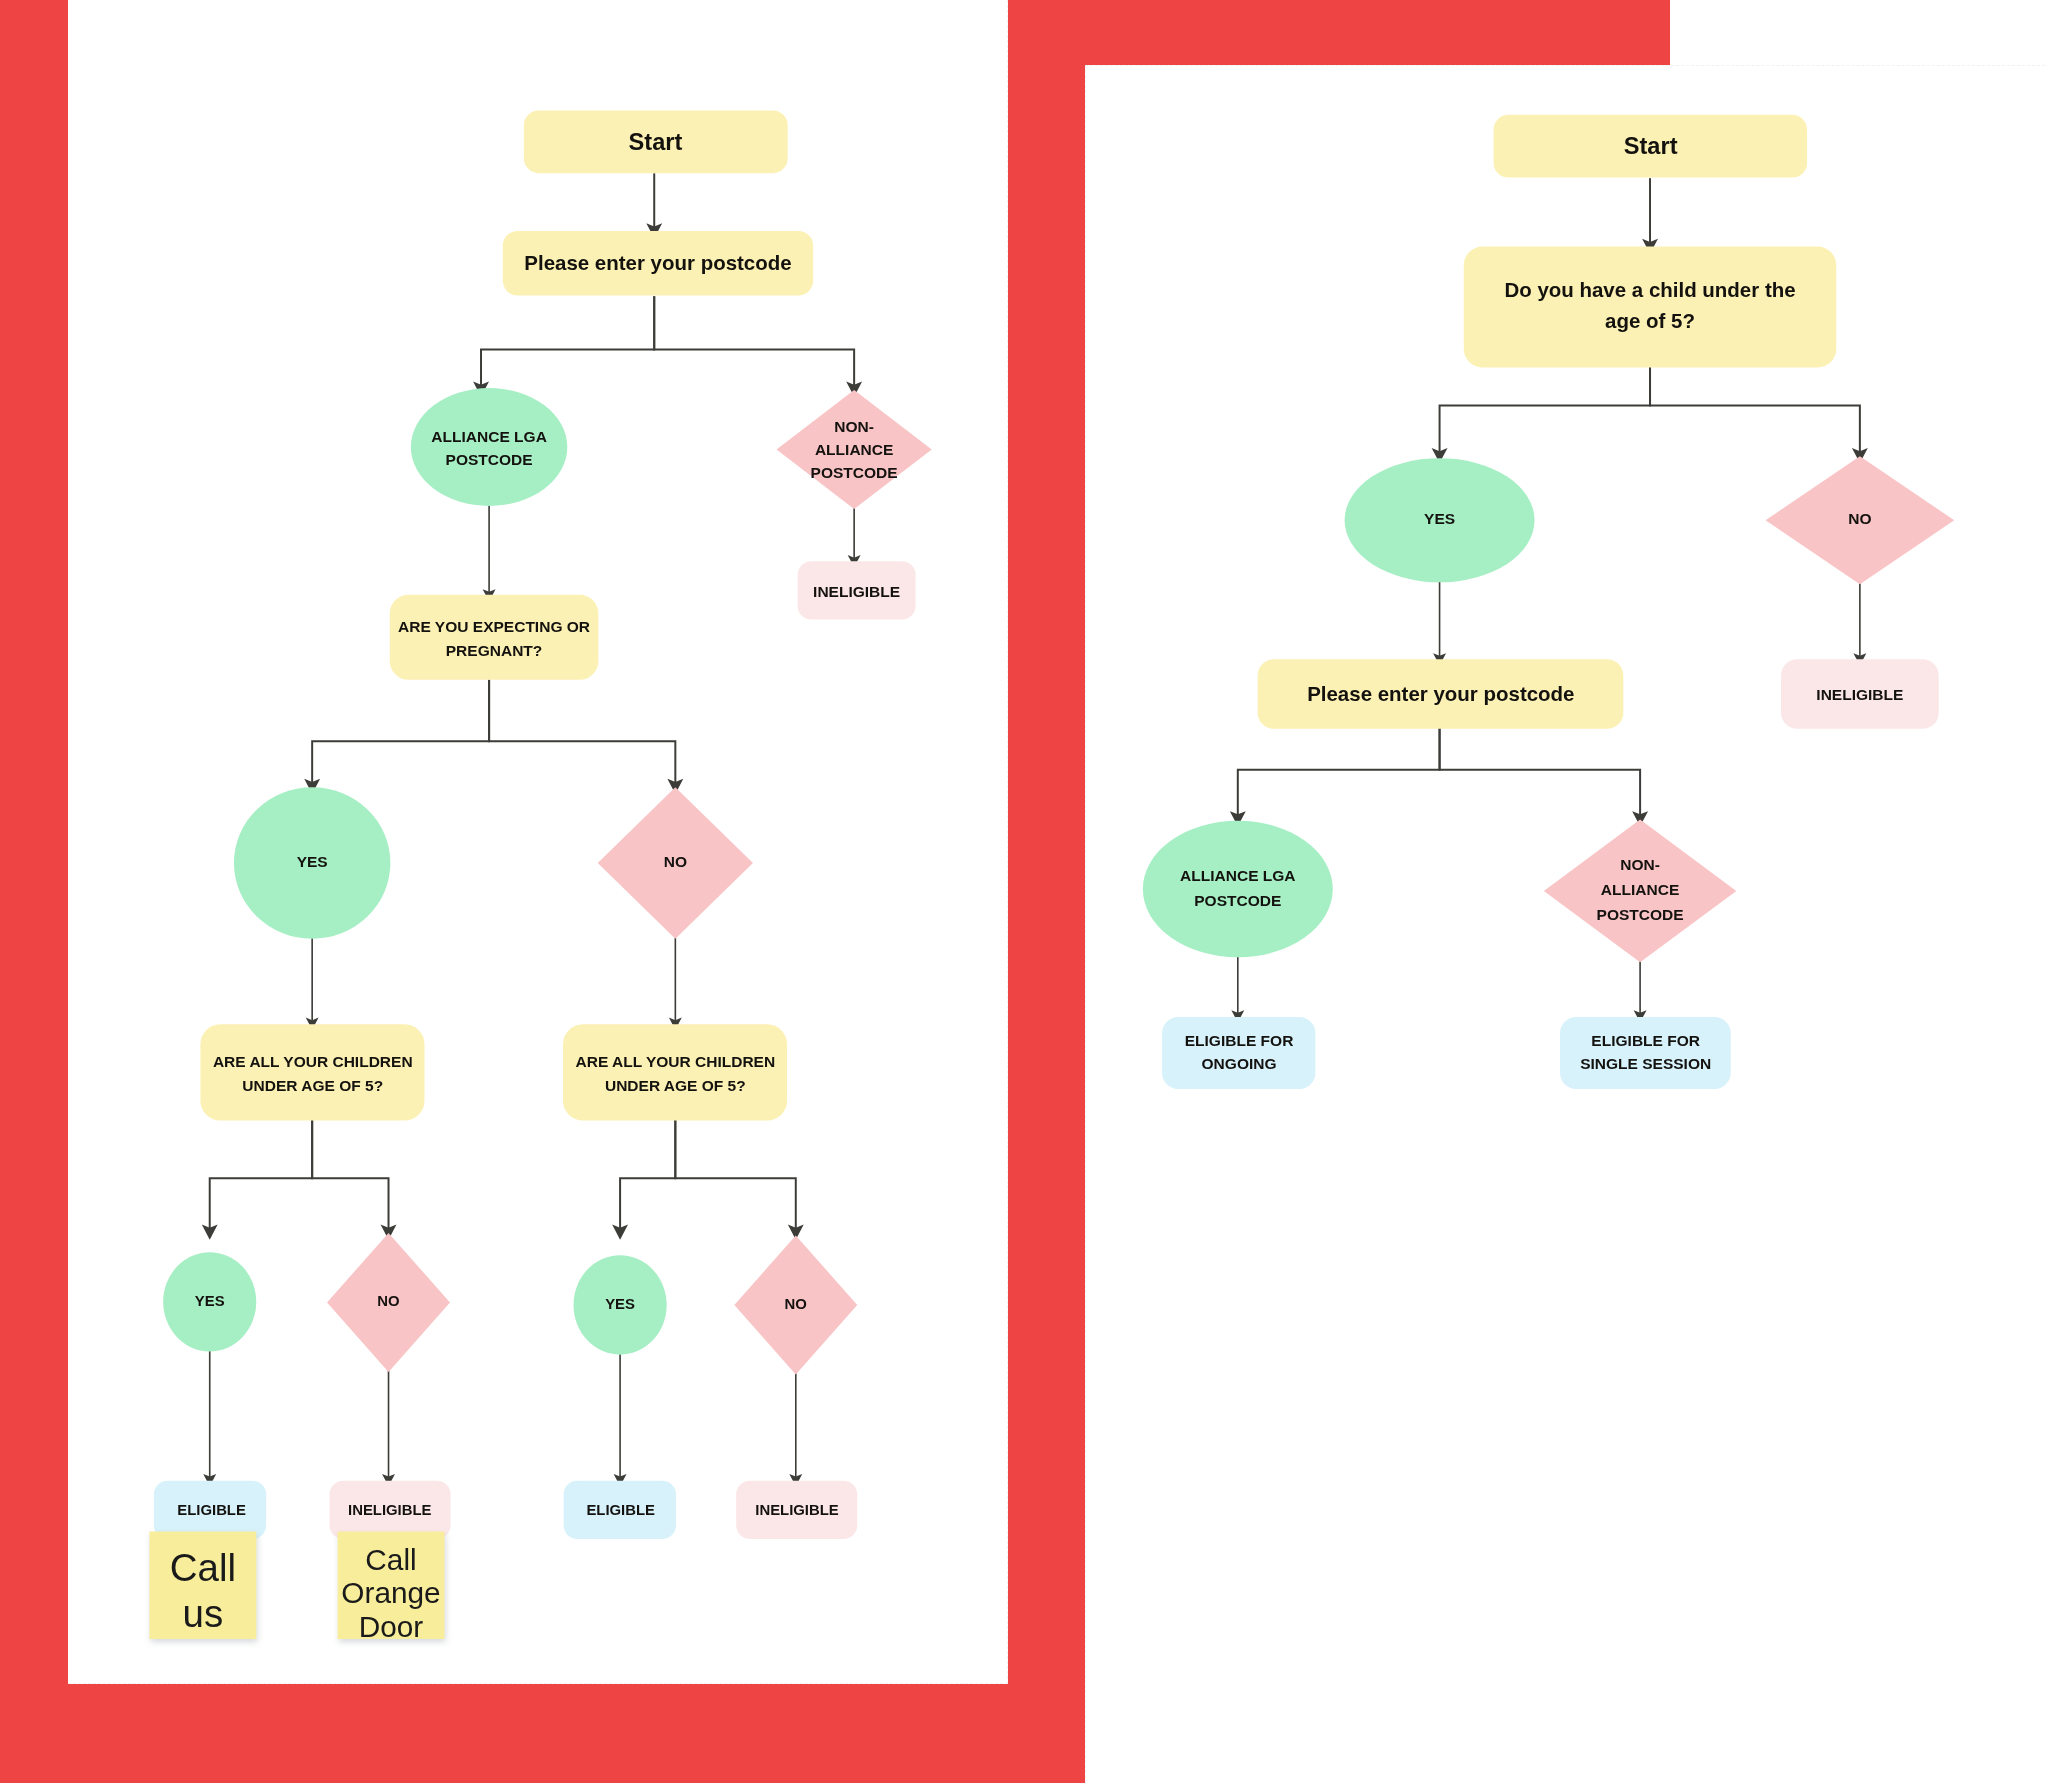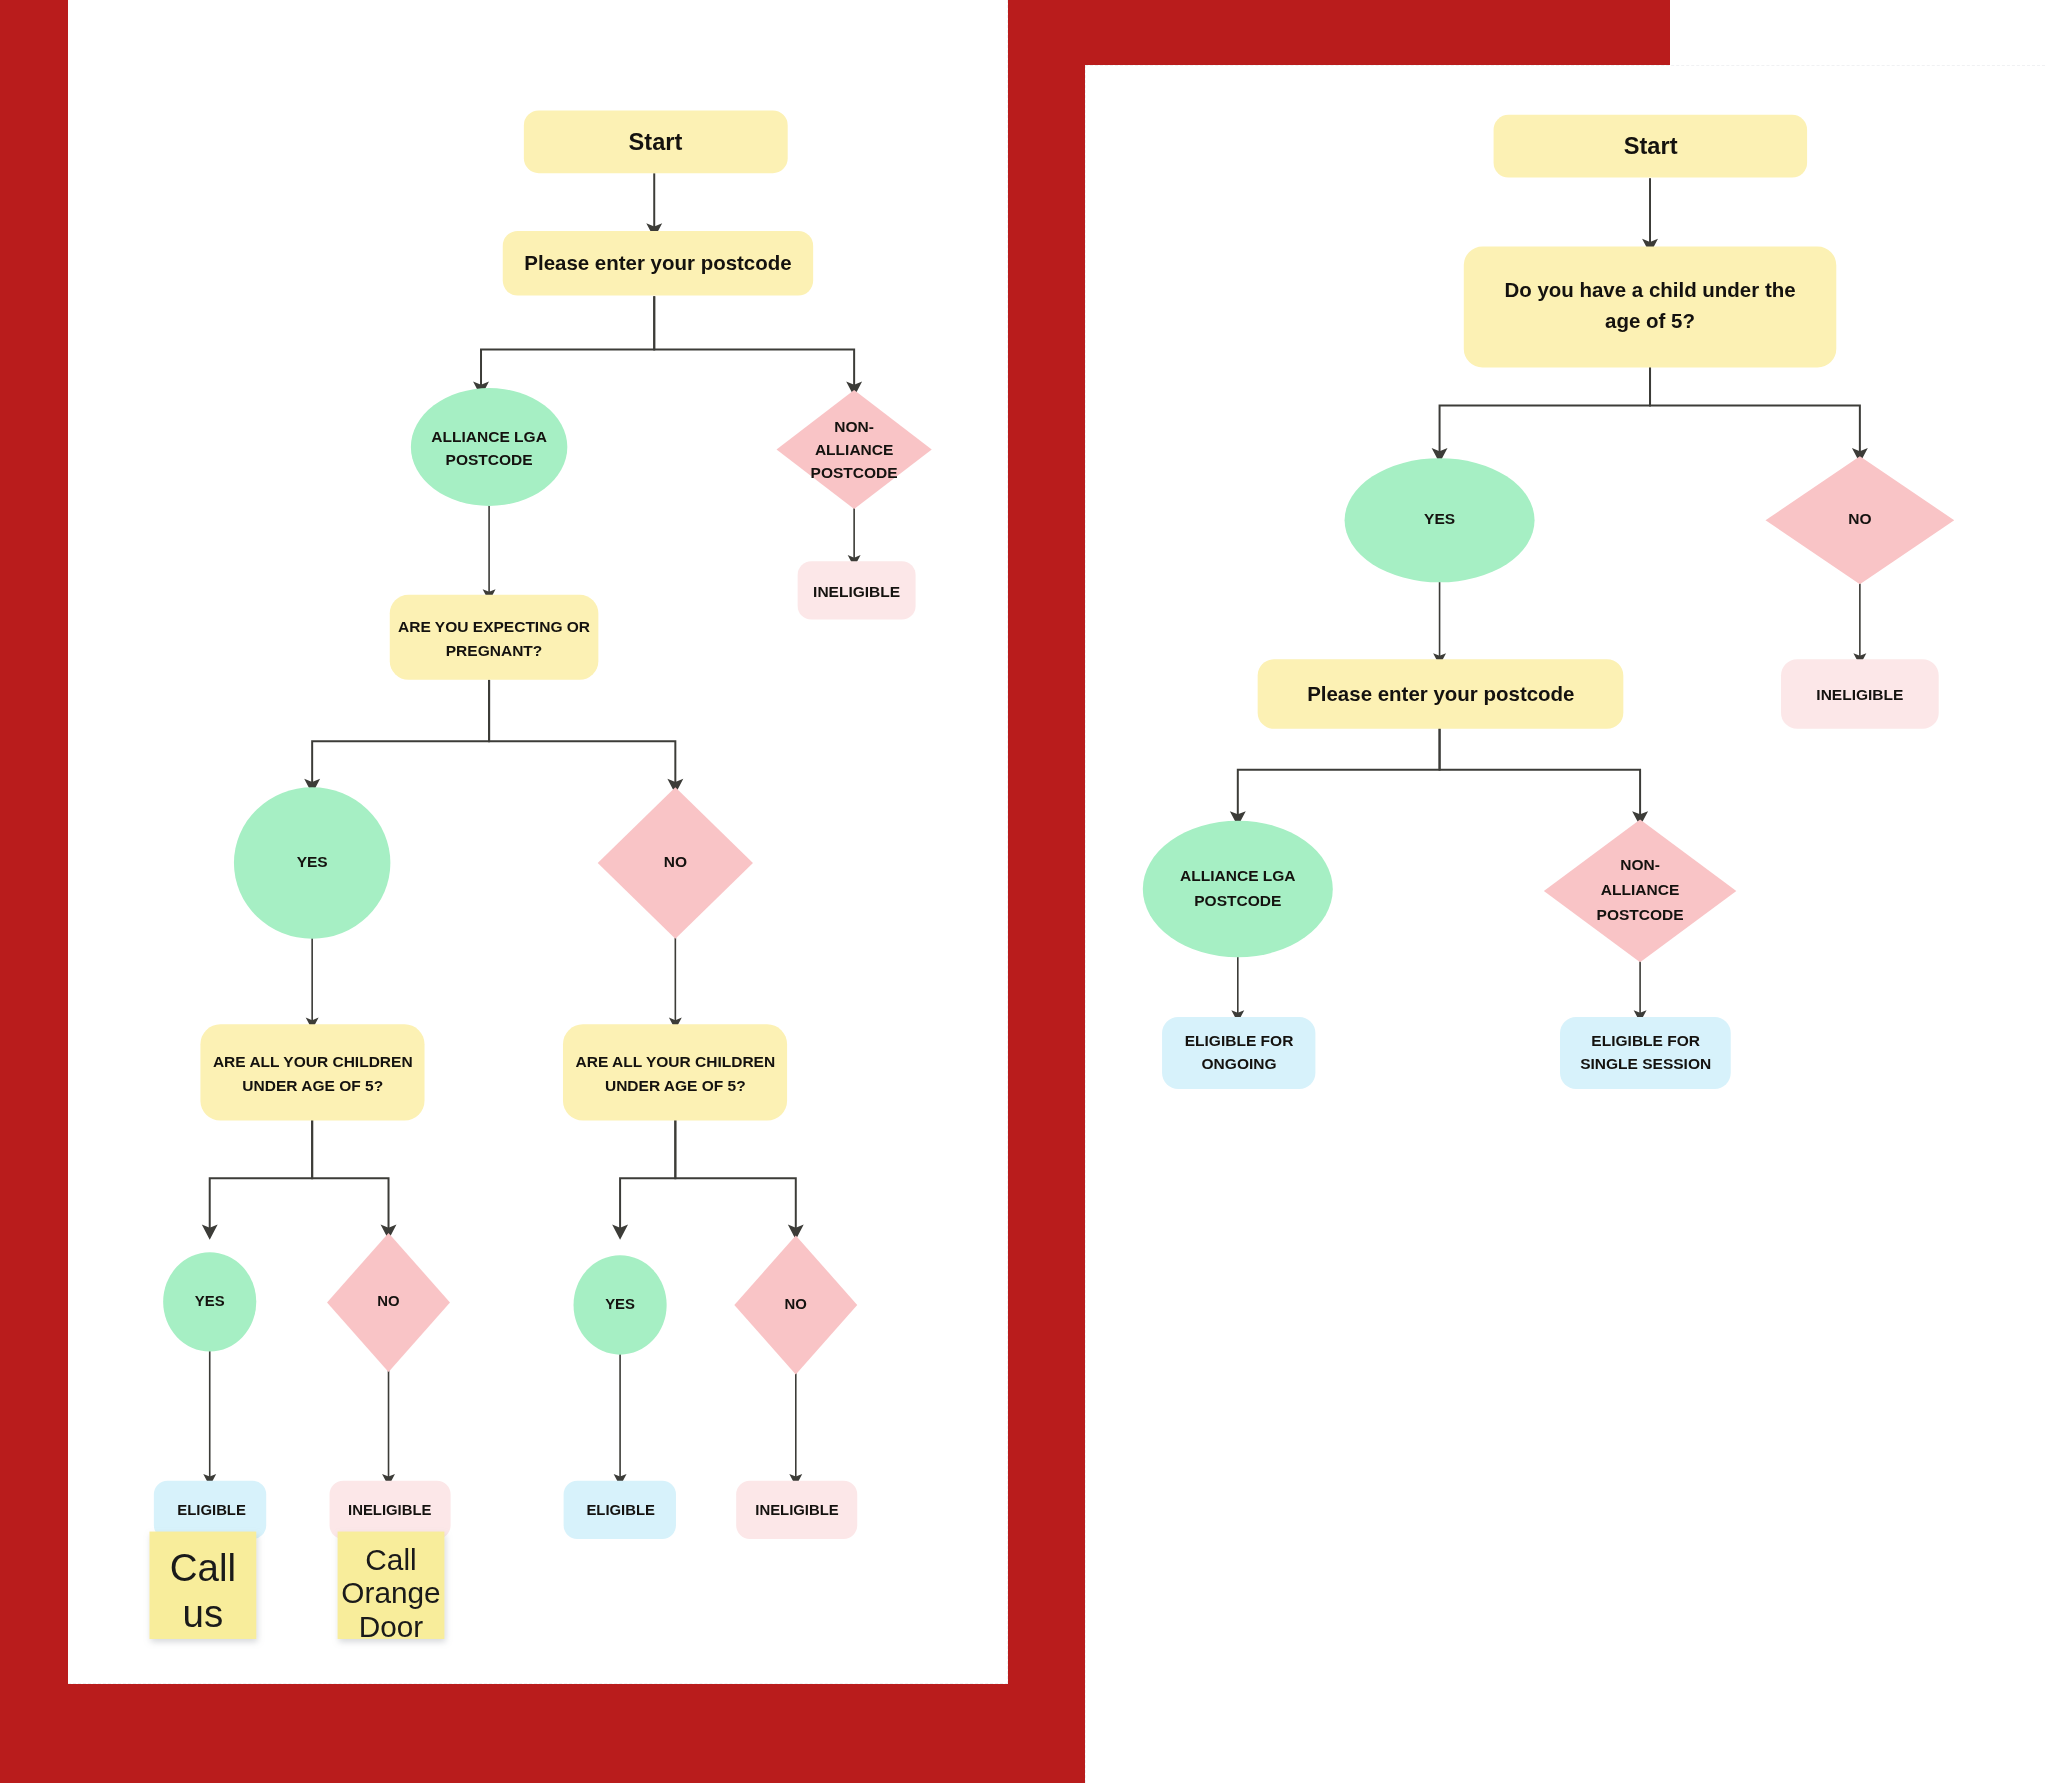--- a/index.html
+++ b/index.html
@@ -8,21 +8,21 @@
     background: #ffffff;
     width: 2046px;
     height: 1783px;
     overflow: hidden;
     font-family: "Liberation Sans", sans-serif;
   }
   #stage {
     position: relative;
     width: 1670px;
     height: 1783px;
-    background: #b91c1c;
+    background: #ef4444;
   }
   .panel {
     position: absolute;
     background: #ffffff;
     border: 0.6px dashed #f0f1f3;
     box-sizing: border-box;
   }
   #panel-left  { left: 68px; top: 0px;   width: 940px; height: 1684px; border-top: none; border-left: none; }
   #panel-right { left: 1085px; top: 65px; width: 960px; height: 1718px; border-right: none; border-bottom: none; }
 

